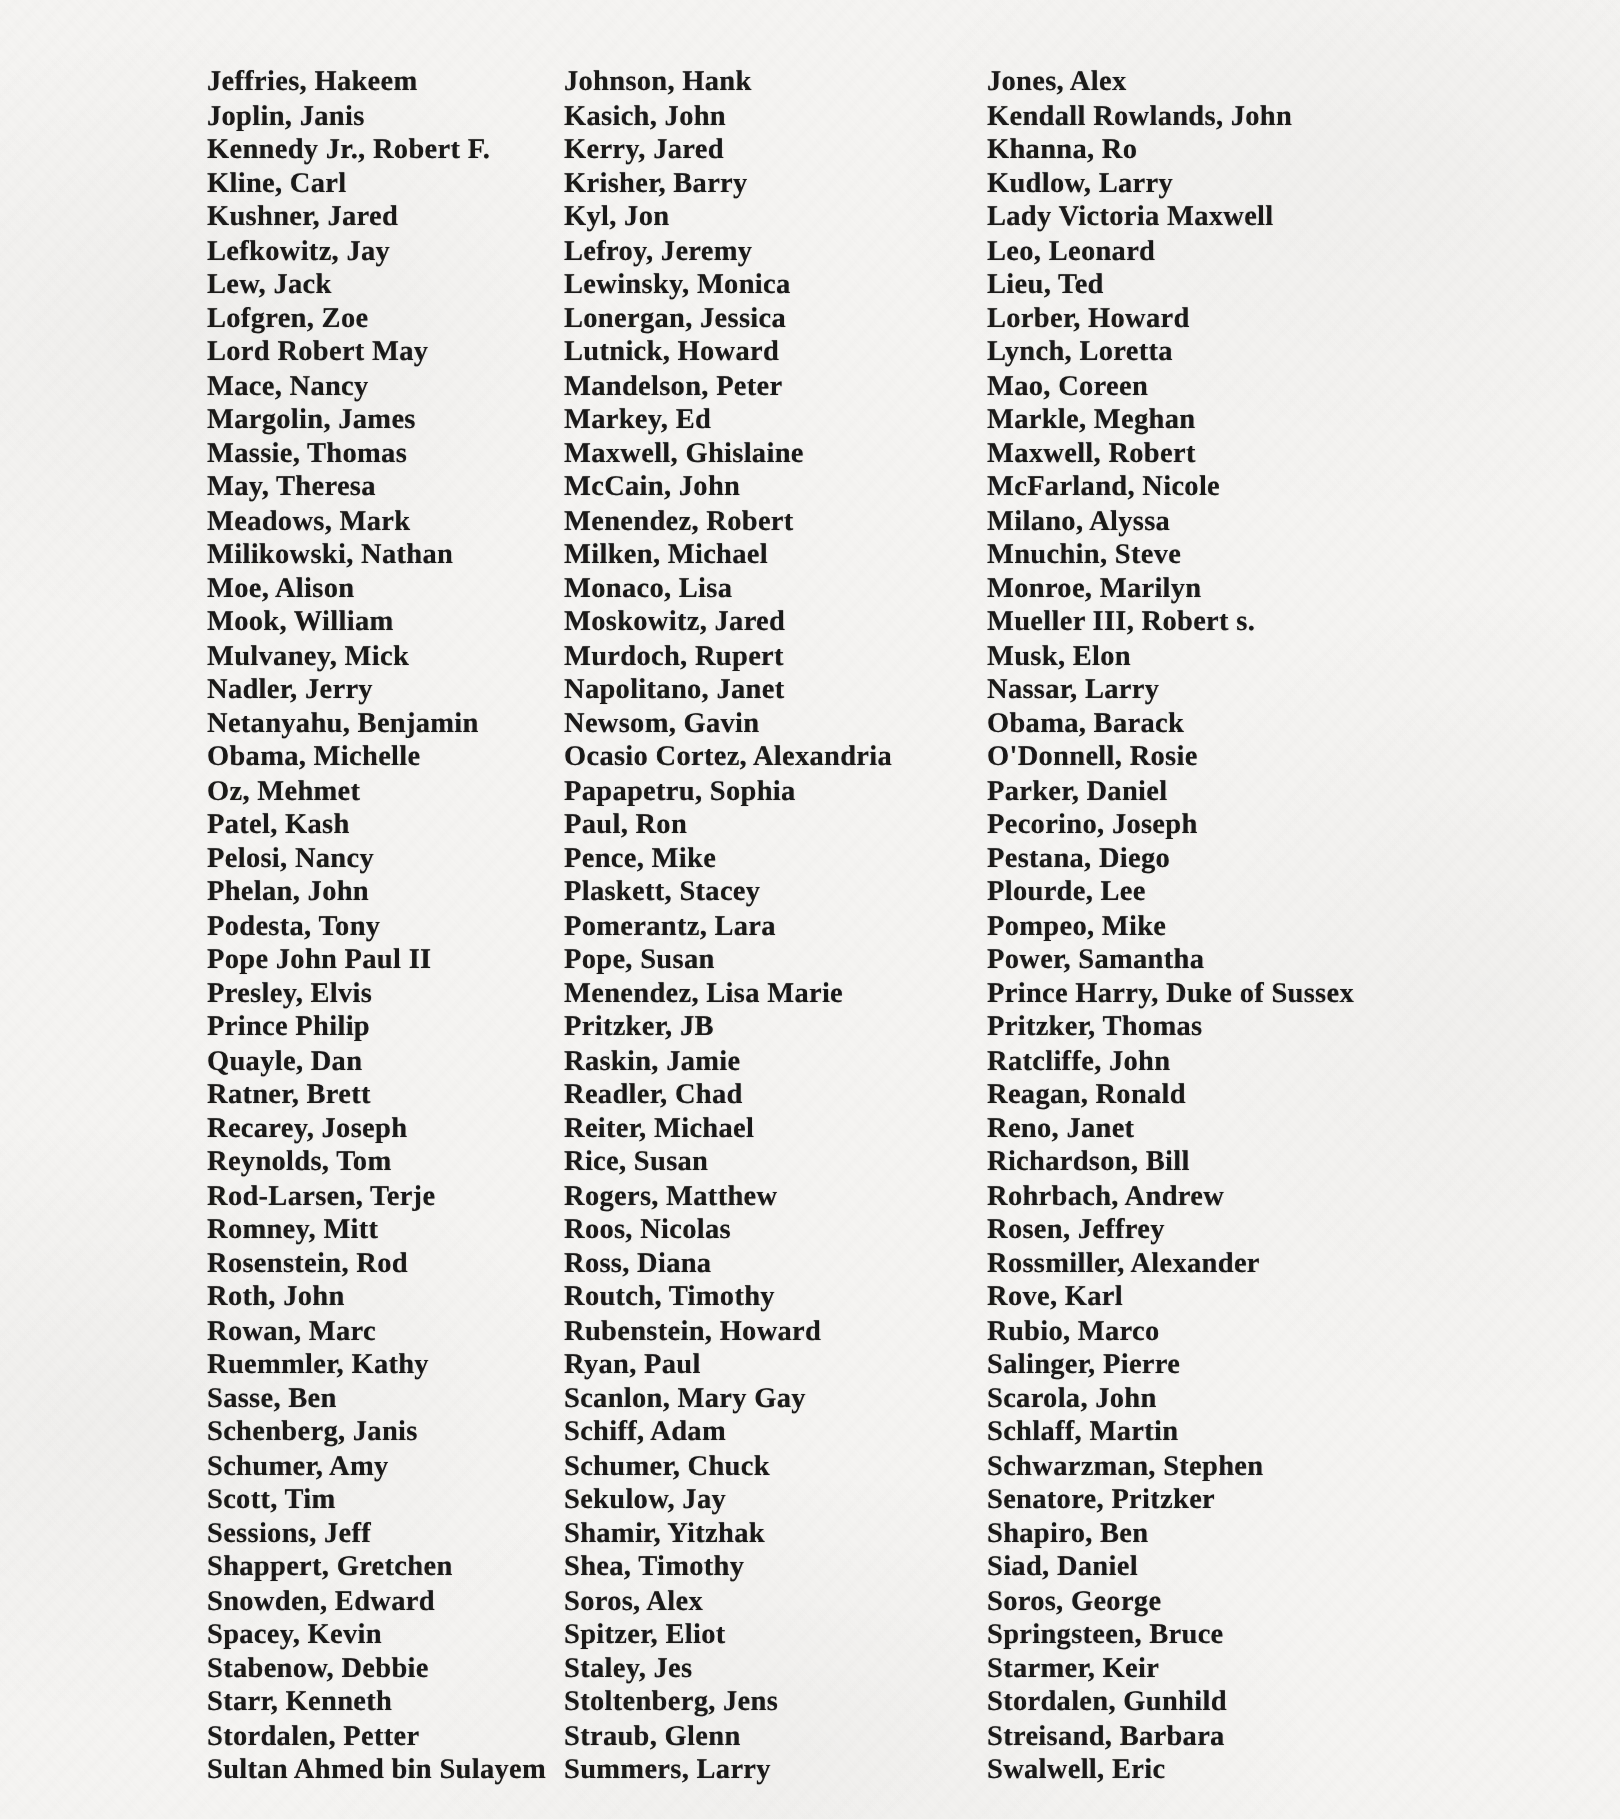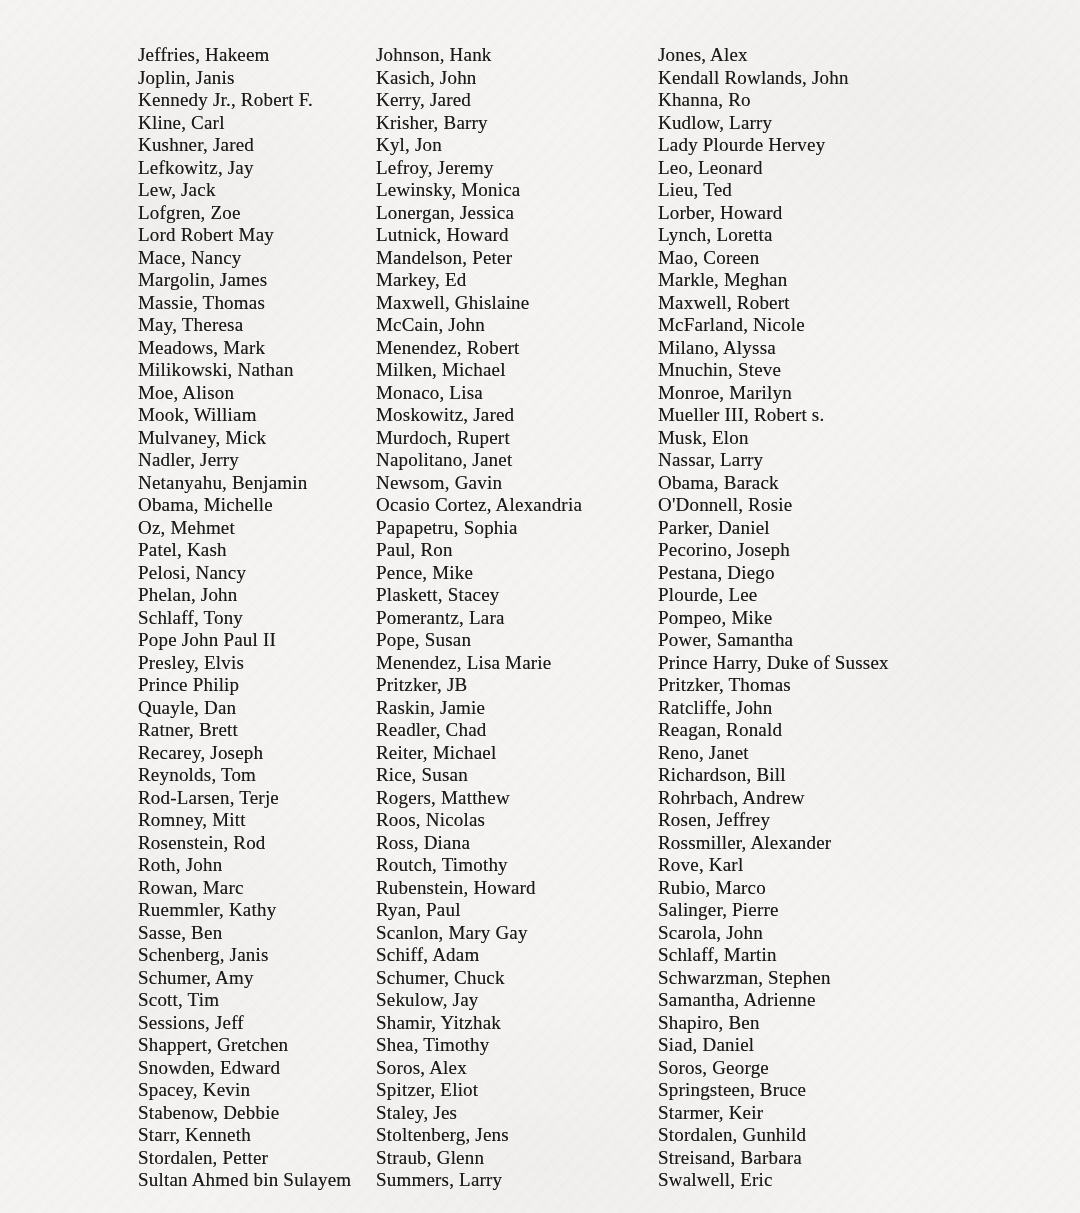--- a/index.html
+++ b/index.html
@@ -20,20 +20,21 @@
       radial-gradient(ellipse 460px 300px at 8% 78%, rgba(0,0,0,0.022), transparent 70%),
       radial-gradient(ellipse 520px 280px at 50% 96%, rgba(0,0,0,0.018), transparent 70%),
       repeating-linear-gradient(47deg, rgba(0,0,0,0.008) 0px, transparent 3px, rgba(0,0,0,0.006) 6px, transparent 9px),
       repeating-linear-gradient(133deg, rgba(255,255,255,0.02) 0px, transparent 4px, rgba(0,0,0,0.007) 8px, transparent 12px),
       #f5f4f2;
   }
   .name-column {
     position: absolute;
     top: 44px;
     white-space: nowrap;
+    font-weight: bold;
   }
   .col-1 { left: 138px; }
   .col-2 { left: 376px; }
   .col-3 { left: 658px; }
   .name-row {
     height: 22.5px;
     line-height: 22.5px;
     font-size: 19px;
     letter-spacing: 0.2px;
     color: #1b1a19;
@@ -63,21 +64,21 @@
       <div class="name-row">Moe, Alison</div>
       <div class="name-row">Mook, William</div>
       <div class="name-row">Mulvaney, Mick</div>
       <div class="name-row">Nadler, Jerry</div>
       <div class="name-row">Netanyahu, Benjamin</div>
       <div class="name-row">Obama, Michelle</div>
       <div class="name-row">Oz, Mehmet</div>
       <div class="name-row">Patel, Kash</div>
       <div class="name-row">Pelosi, Nancy</div>
       <div class="name-row">Phelan, John</div>
-      <div class="name-row">Schlaff, Tony</div>
+      <div class="name-row">Podesta, Tony</div>
       <div class="name-row">Pope John Paul II</div>
       <div class="name-row">Presley, Elvis</div>
       <div class="name-row">Prince Philip</div>
       <div class="name-row">Quayle, Dan</div>
       <div class="name-row">Ratner, Brett</div>
       <div class="name-row">Recarey, Joseph</div>
       <div class="name-row">Reynolds, Tom</div>
       <div class="name-row">Rod-Larsen, Terje</div>
       <div class="name-row">Romney, Mitt</div>
       <div class="name-row">Rosenstein, Rod</div>
@@ -148,21 +149,21 @@
       <div class="name-row">Staley, Jes</div>
       <div class="name-row">Stoltenberg, Jens</div>
       <div class="name-row">Straub, Glenn</div>
       <div class="name-row">Summers, Larry</div>
     </div>
   <div class="name-column col-3">
       <div class="name-row">Jones, Alex</div>
       <div class="name-row">Kendall Rowlands, John</div>
       <div class="name-row">Khanna, Ro</div>
       <div class="name-row">Kudlow, Larry</div>
-      <div class="name-row">Lady Plourde Hervey</div>
+      <div class="name-row">Lady Victoria Maxwell</div>
       <div class="name-row">Leo, Leonard</div>
       <div class="name-row">Lieu, Ted</div>
       <div class="name-row">Lorber, Howard</div>
       <div class="name-row">Lynch, Loretta</div>
       <div class="name-row">Mao, Coreen</div>
       <div class="name-row">Markle, Meghan</div>
       <div class="name-row">Maxwell, Robert</div>
       <div class="name-row">McFarland, Nicole</div>
       <div class="name-row">Milano, Alyssa</div>
       <div class="name-row">Mnuchin, Steve</div>
@@ -186,21 +187,21 @@
       <div class="name-row">Richardson, Bill</div>
       <div class="name-row">Rohrbach, Andrew</div>
       <div class="name-row">Rosen, Jeffrey</div>
       <div class="name-row">Rossmiller, Alexander</div>
       <div class="name-row">Rove, Karl</div>
       <div class="name-row">Rubio, Marco</div>
       <div class="name-row">Salinger, Pierre</div>
       <div class="name-row">Scarola, John</div>
       <div class="name-row">Schlaff, Martin</div>
       <div class="name-row">Schwarzman, Stephen</div>
-      <div class="name-row">Samantha, Adrienne</div>
+      <div class="name-row">Senatore, Pritzker</div>
       <div class="name-row">Shapiro, Ben</div>
       <div class="name-row">Siad, Daniel</div>
       <div class="name-row">Soros, George</div>
       <div class="name-row">Springsteen, Bruce</div>
       <div class="name-row">Starmer, Keir</div>
       <div class="name-row">Stordalen, Gunhild</div>
       <div class="name-row">Streisand, Barbara</div>
       <div class="name-row">Swalwell, Eric</div>
     </div>
 </div>

